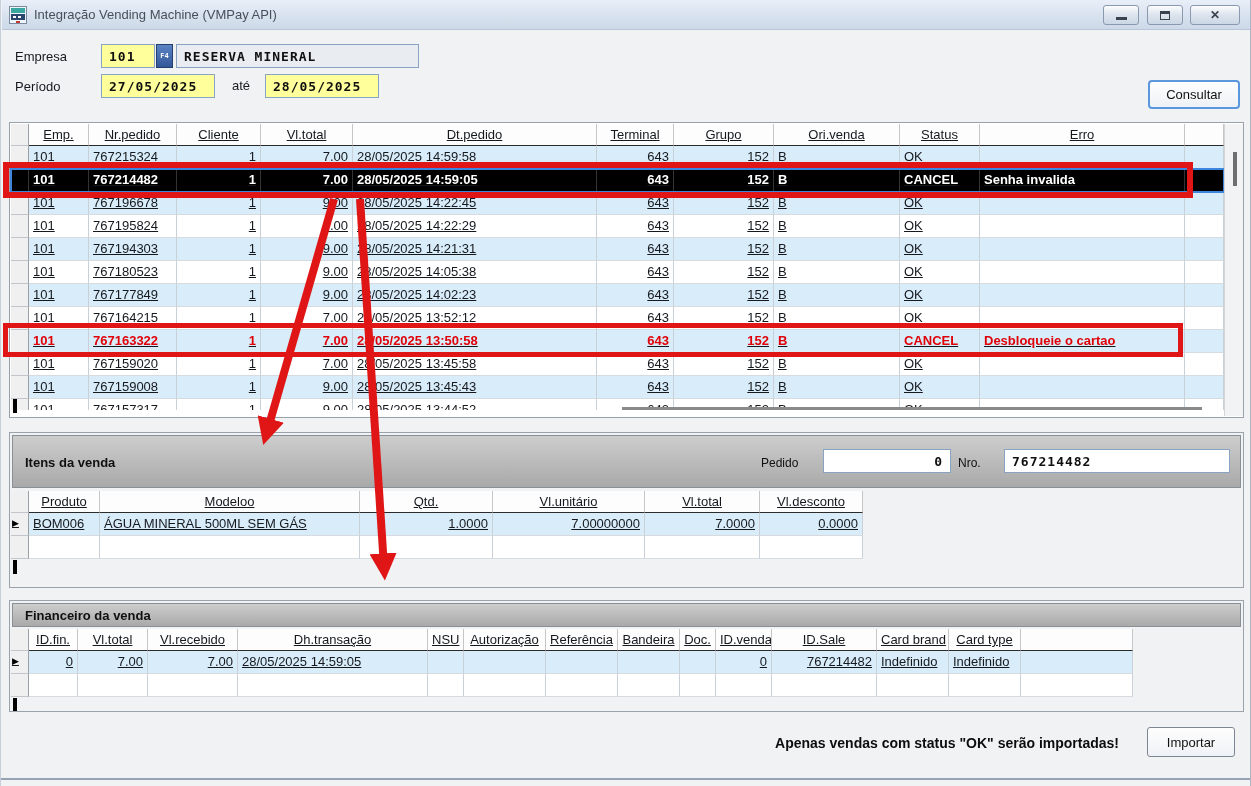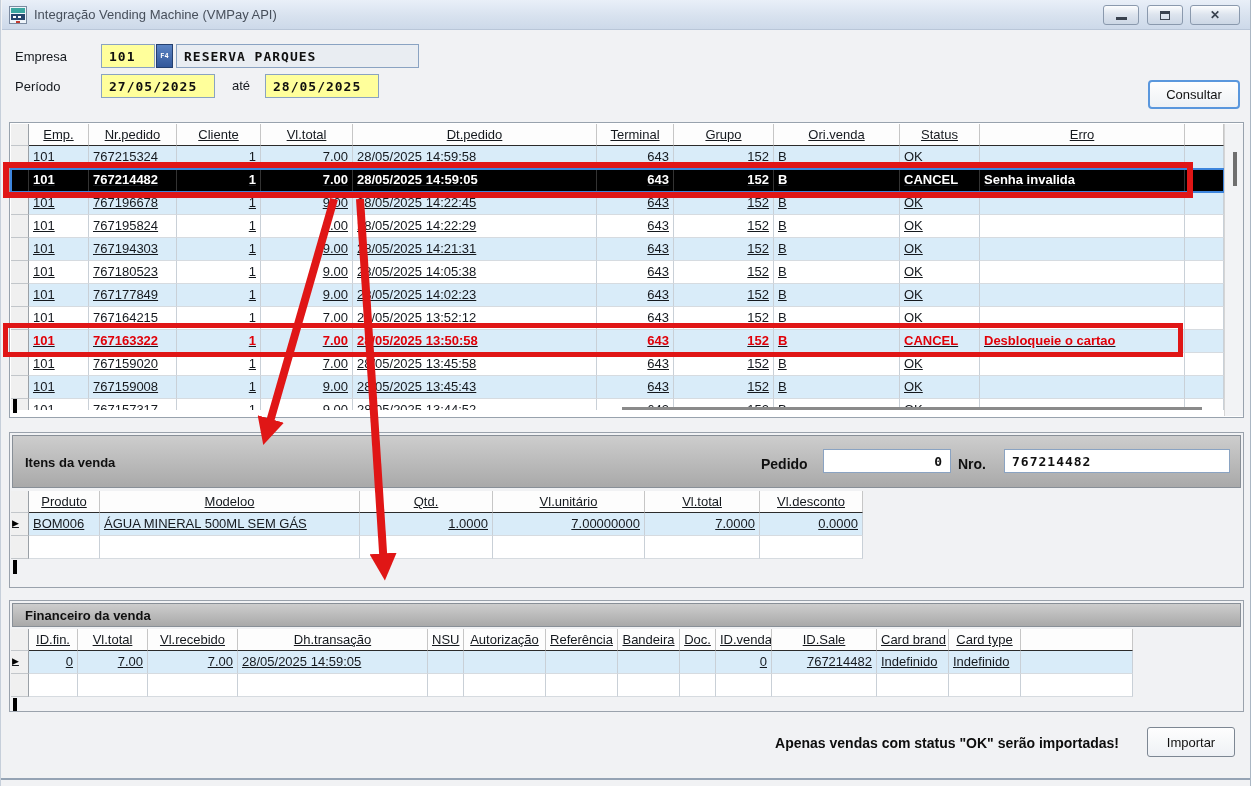--- a/index.html
+++ b/index.html
@@ -64,21 +64,21 @@
   .ibeam{position:absolute;width:4px;height:14px;background:#000;}
   
   .panel{position:absolute;left:8px;width:1235px;background:#f1f2f4;border:1px solid #9aa2ac;}
   .panel.itens{top:432px;height:156px;}
   .panel.fin{top:600px;height:112px;}
   .band{position:absolute;left:2px;top:2px;width:1229px;border:1px solid #888f97;
     background:linear-gradient(180deg,#cdcdcd,#a9a9a9);}
   .itens .band{height:53px;} .fin .band{height:24px;}
   .band-title{position:absolute;left:12px;font-size:13px;font-weight:bold;color:#101010;white-space:nowrap;}
   .itens .band-title{top:19px;} .fin .band-title{top:4px;}
-  .plabel{position:absolute;font-size:14px;font-weight:bold;color:#101010;}
+  .plabel{position:absolute;font-size:12px;font-weight:normal;color:#101010;}
   
   .warning{position:absolute;right:131px;top:735px;font-size:14px;font-weight:bold;color:#0d0d0d;white-space:nowrap;}
   .bottom-line{position:absolute;left:0;top:778px;width:1251px;height:2px;background:#95a3b4;}
   
   .ann-rect{position:absolute;border:6px solid #e01616;pointer-events:none;z-index:40;}
   .ann-rect.r2{border-width:5px;}
   .overlay{position:absolute;left:0;top:0;z-index:50;pointer-events:none;}
 </style>
 </head>
 <body>
@@ -106,21 +106,21 @@
           <span class="glyph-close">✕</span>
         </span>
     </span>
   </div>
 
   <span class="flabel" style="left:14px;top:49px;">Empresa</span>
   <div class="bitfield" style="left:100px;top:44px;width:54px;">101</div>
   <div class="f4btn">
       <span>F4</span>
     </div>
-  <div class="bitfield gray" style="left:175px;top:44px;width:243px;">RESERVA PARQUES</div>
+  <div class="bitfield gray" style="left:175px;top:44px;width:243px;">RESERVA MINERAL</div>
   <span class="flabel" style="left:14px;top:79px;">Período</span>
   <div class="bitfield" style="left:100px;top:74px;width:114px;">27/05/2025</div>
   <span class="flabel" style="left:231px;top:78px;">até</span>
   <div class="bitfield" style="left:264px;top:74px;width:114px;">28/05/2025</div>
   <div class="btn consultar">Consultar</div>
 
   <div class="grid-frame">
     <div class="grid" id="main-grid">
         <div class="grow ghead">
           <div class="gcell ind" style="width: 18px;"></div>

